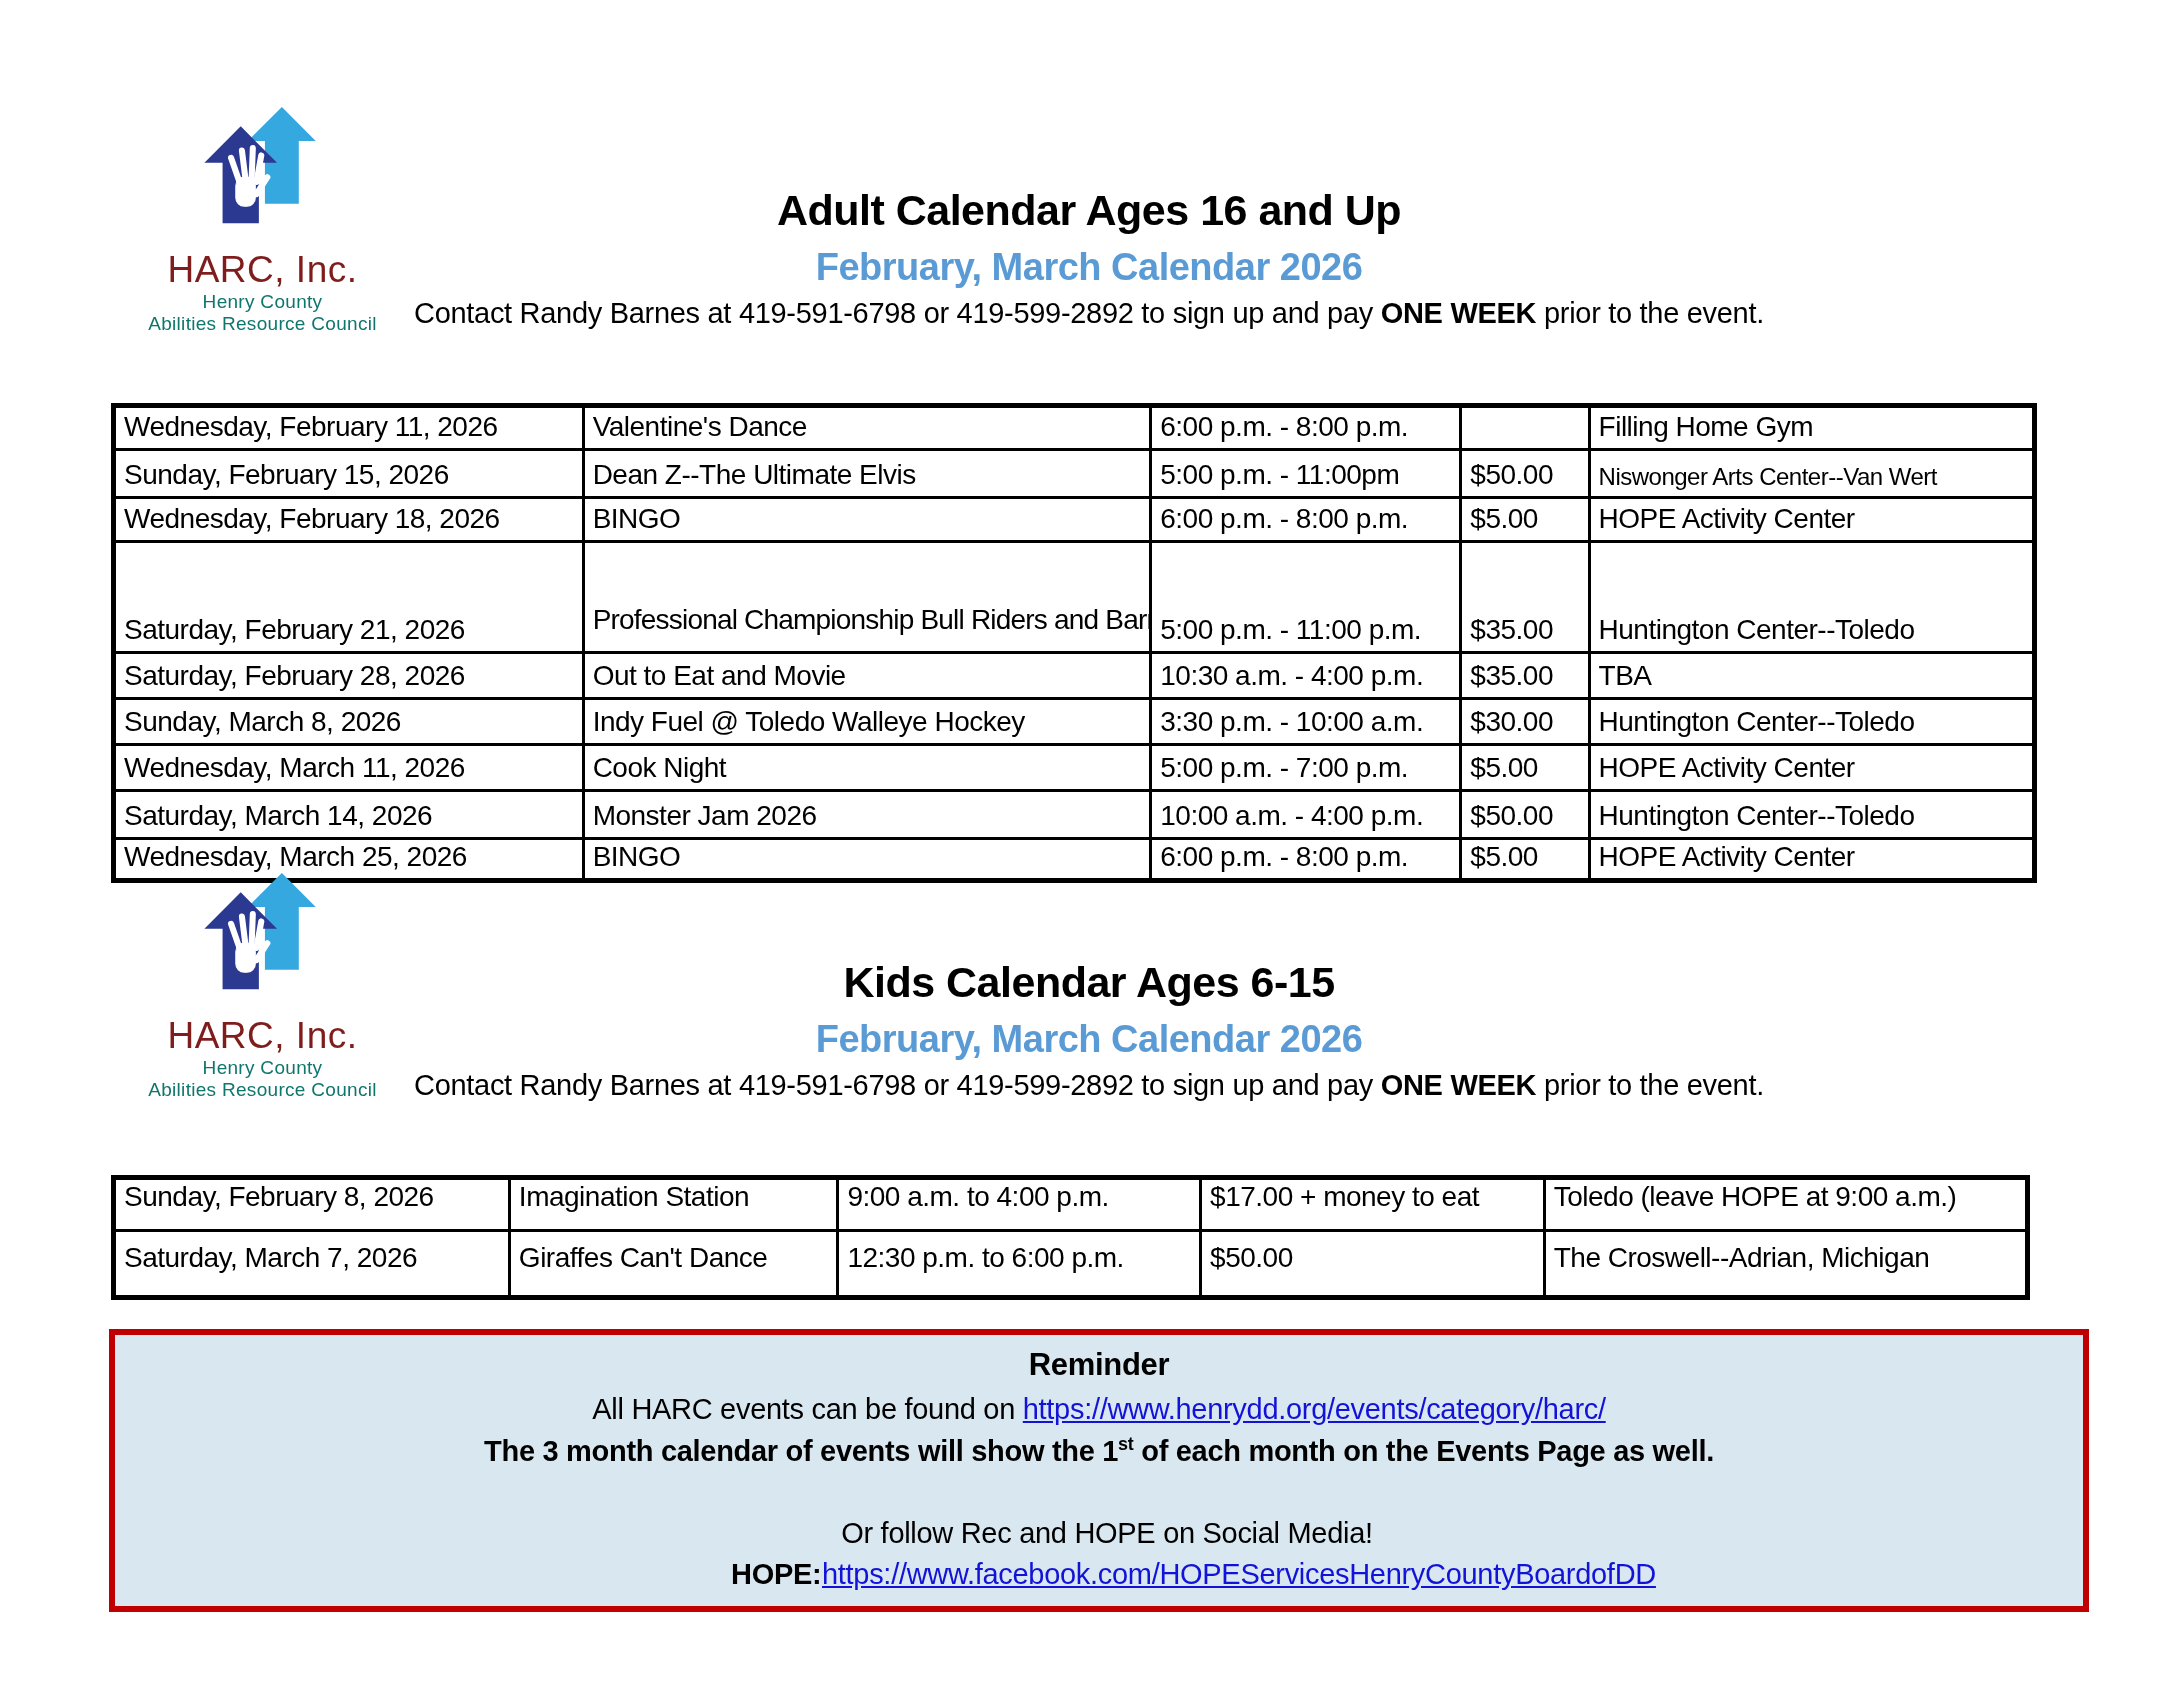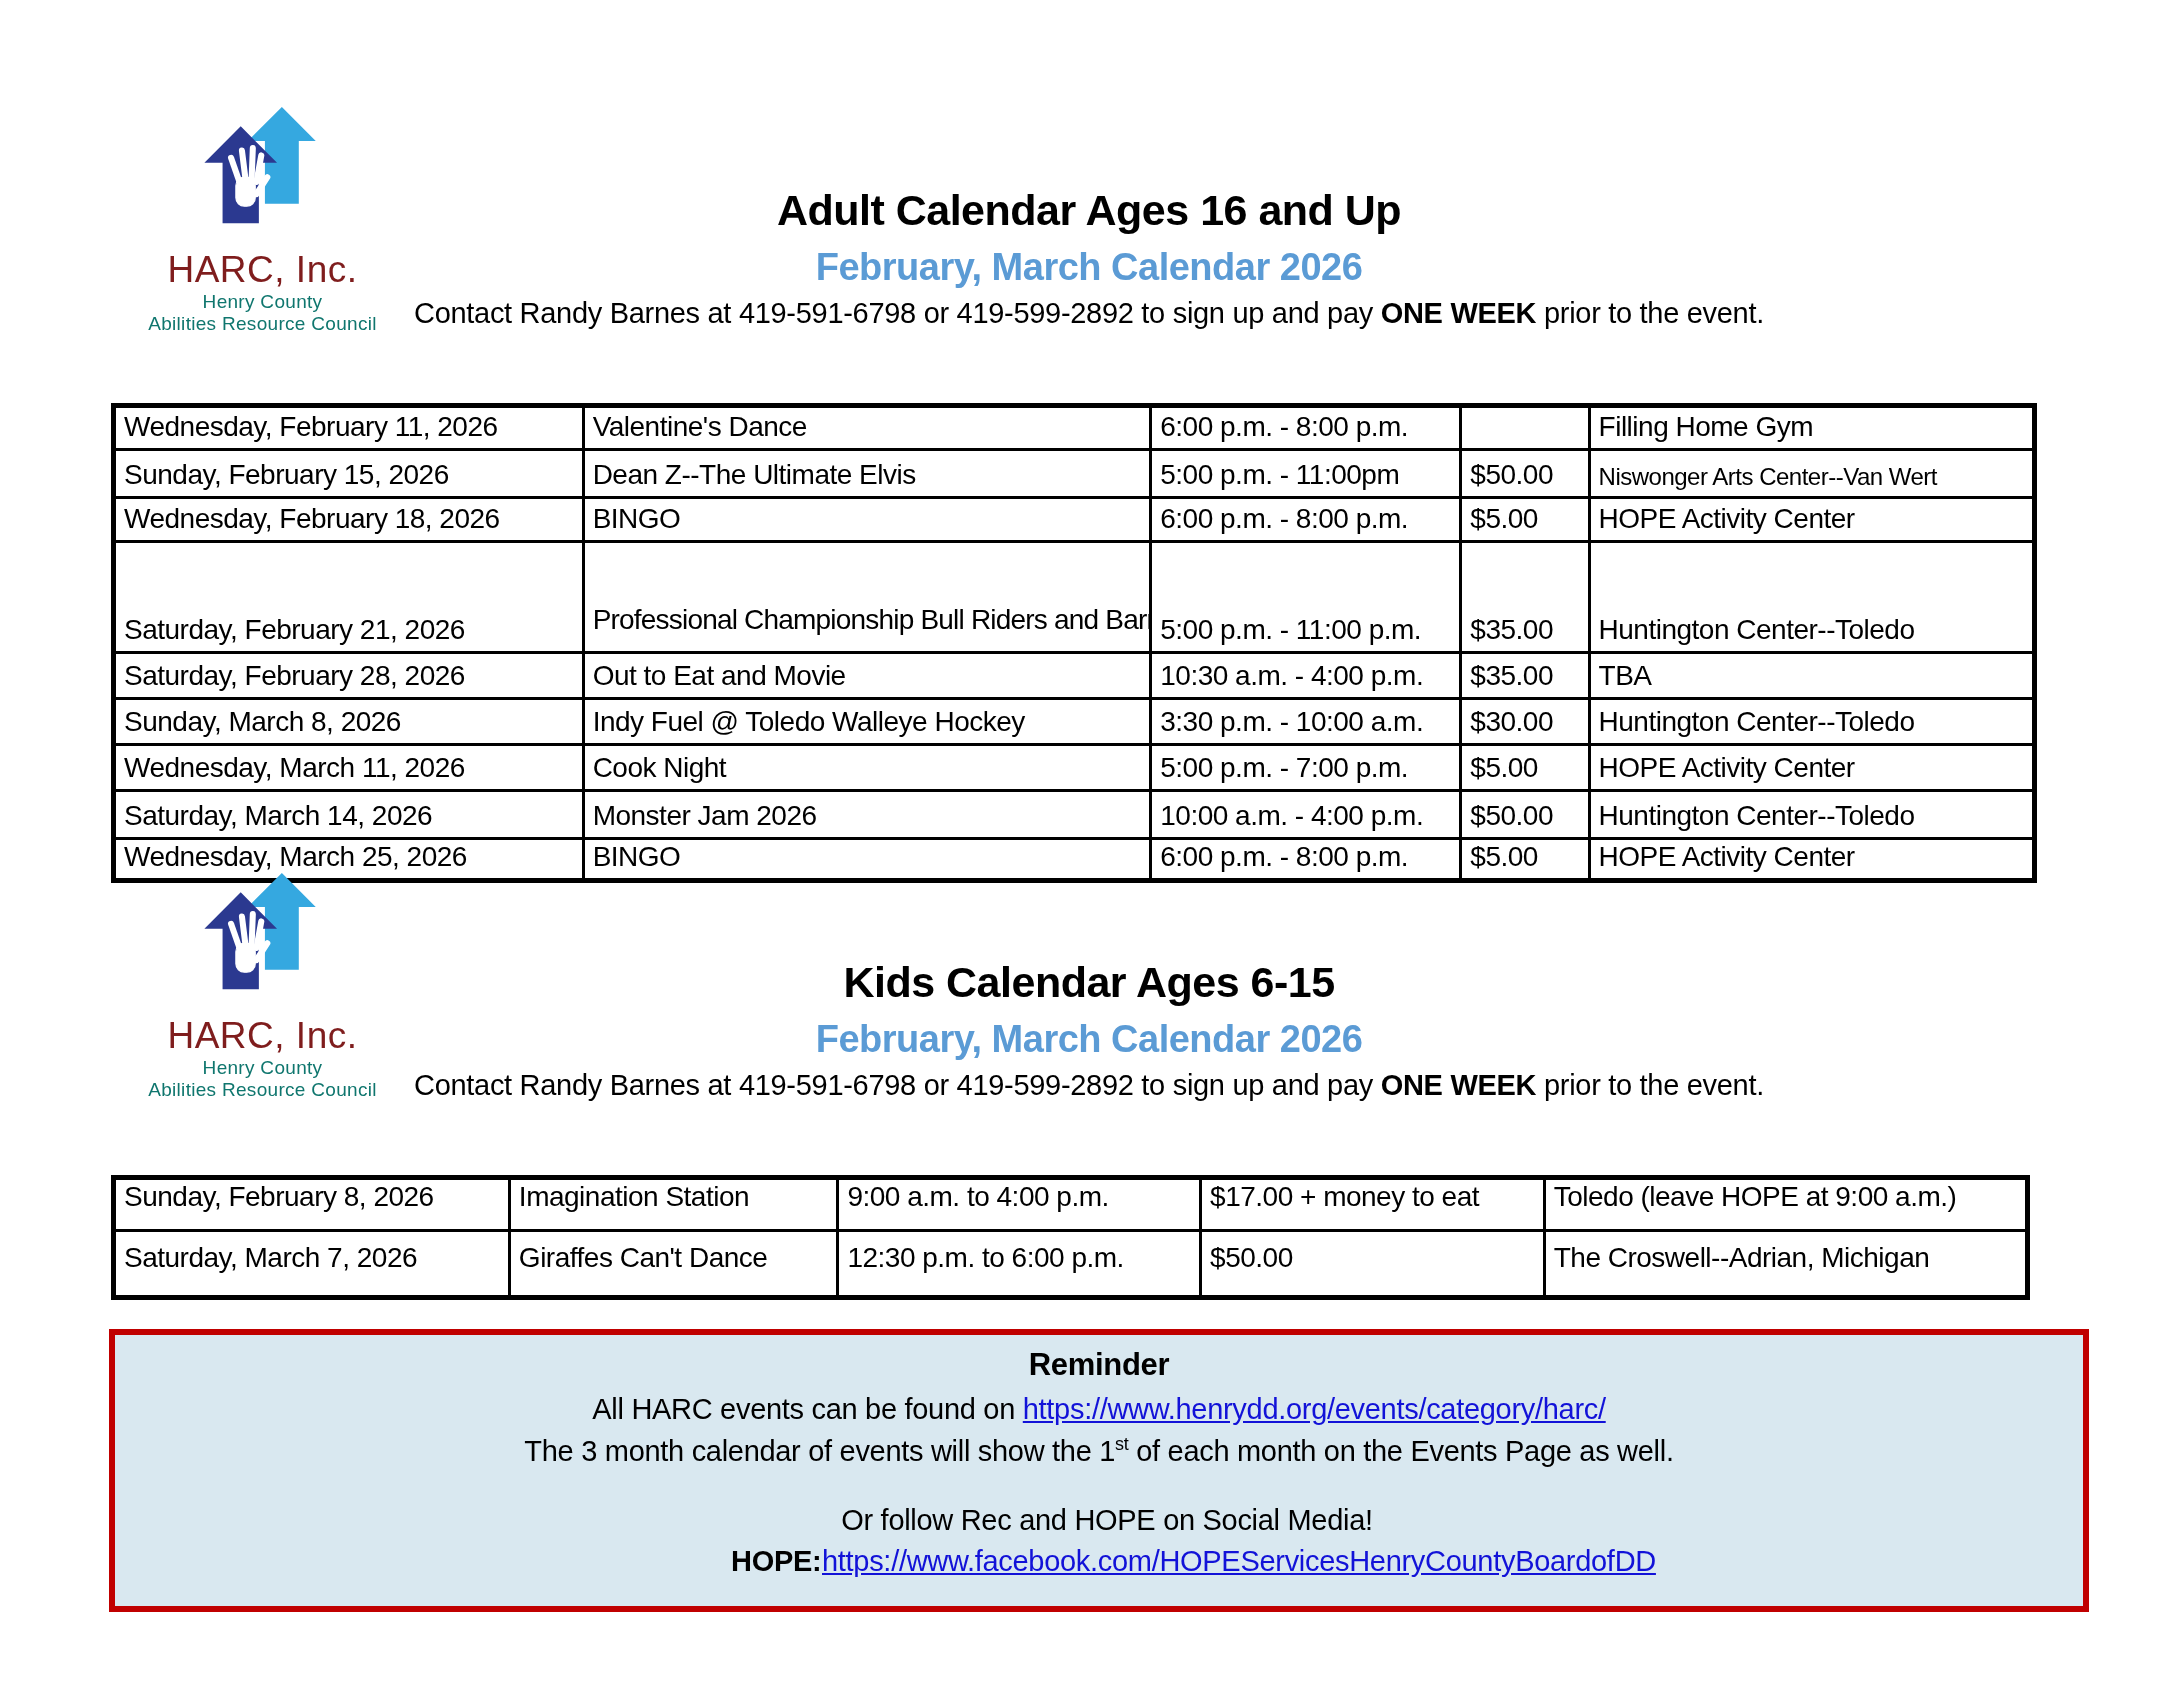--- a/index.html
+++ b/index.html
@@ -33,22 +33,22 @@
   table.kids td{vertical-align:middle;padding-bottom:15px;}
   table.kids td.toprow2{vertical-align:top;padding-top:10px;}
   
   .reminder{
     position:absolute;left:109px;top:1329px;width:1980px;height:283px;
     box-sizing:border-box;border:6px solid #C00000;background:#D9E8F0;
     text-align:center;font-size:29px;
   }
   .rem-title{font-size:31px;font-weight:bold;margin-top:12px;}
   .rem-line1{margin-top:10px;}
-  .rem-line2{margin-top:8px;}
-  .rem-line3{margin-top:36px;padding-left:16px;}
+  .rem-line2{margin-top:8px;font-weight:bold;}
+  .rem-line3{margin-top:49px;padding-left:16px;}
   .rem-social{margin-top:8px;text-align:left;padding-left:616px;}
   .rem-label{font-weight:bold;display:inline-block;min-width:91px;}
   a.lnk{color:#1212D8;text-decoration:underline;cursor:pointer;}
   sup{font-size:0.62em;vertical-align:super;}
 </style>
 </head>
 <body>
 
 <div class="logo" style="left:104px;top:107px;">
   <svg width="149" height="121" viewBox="0 0 120 100">

